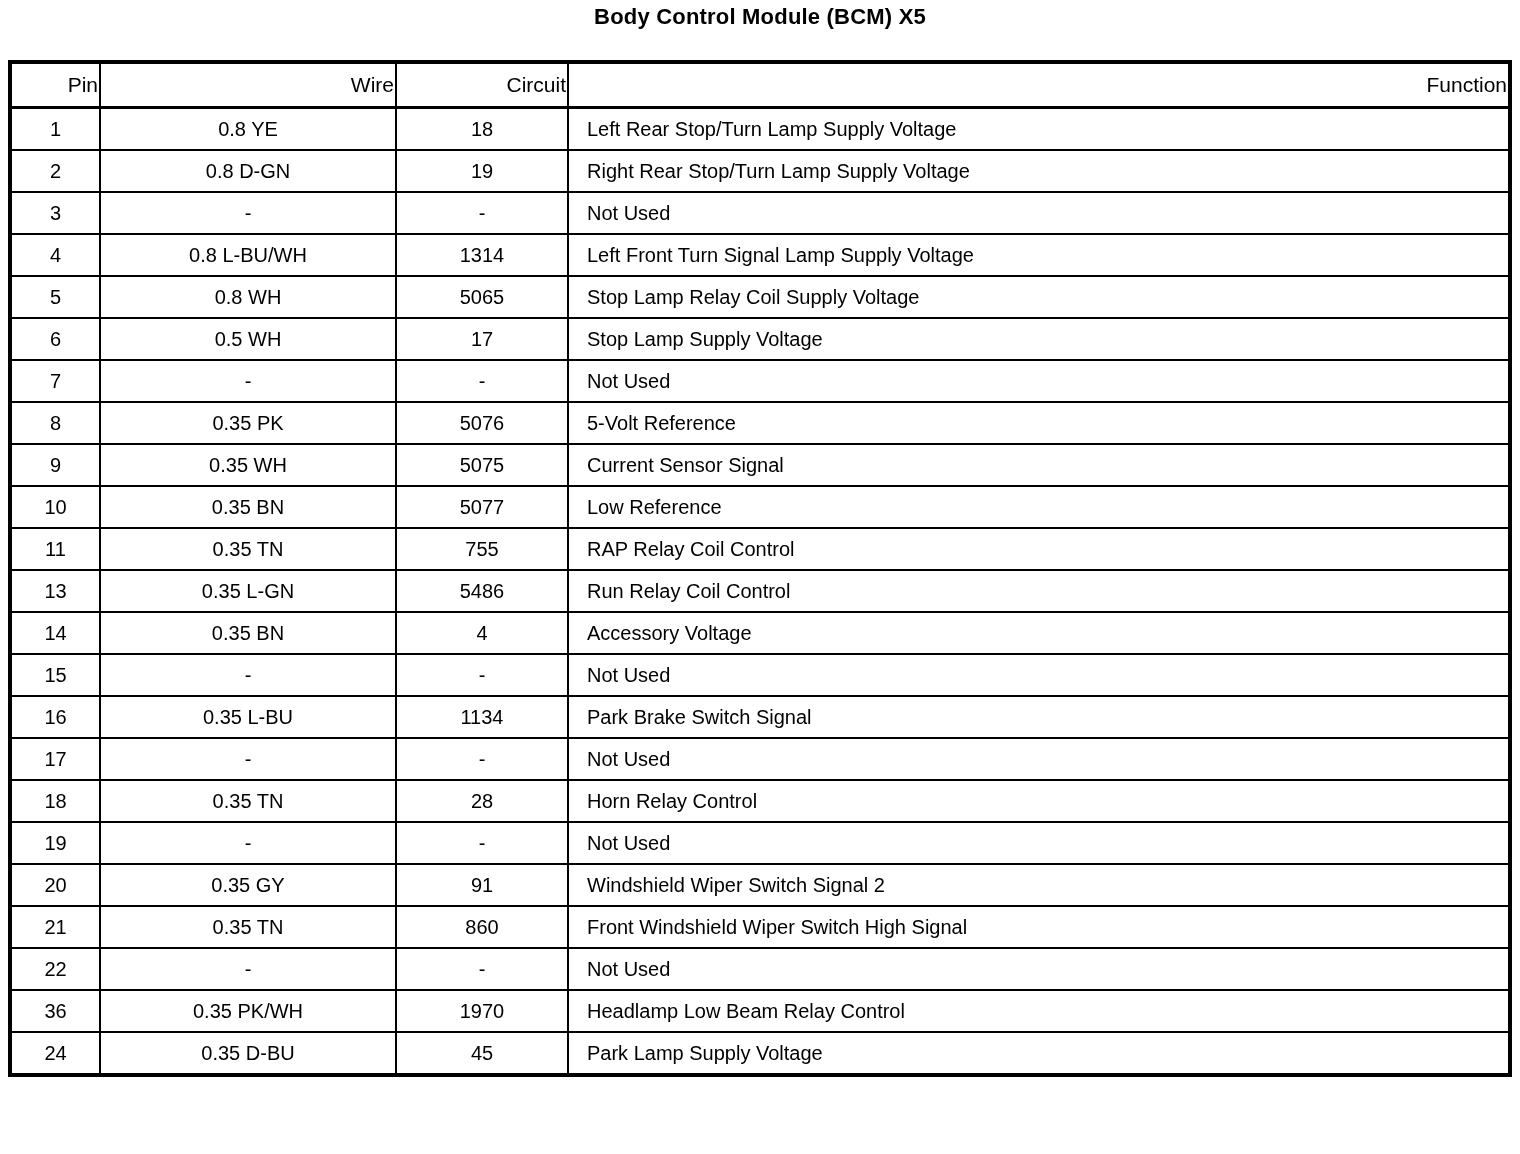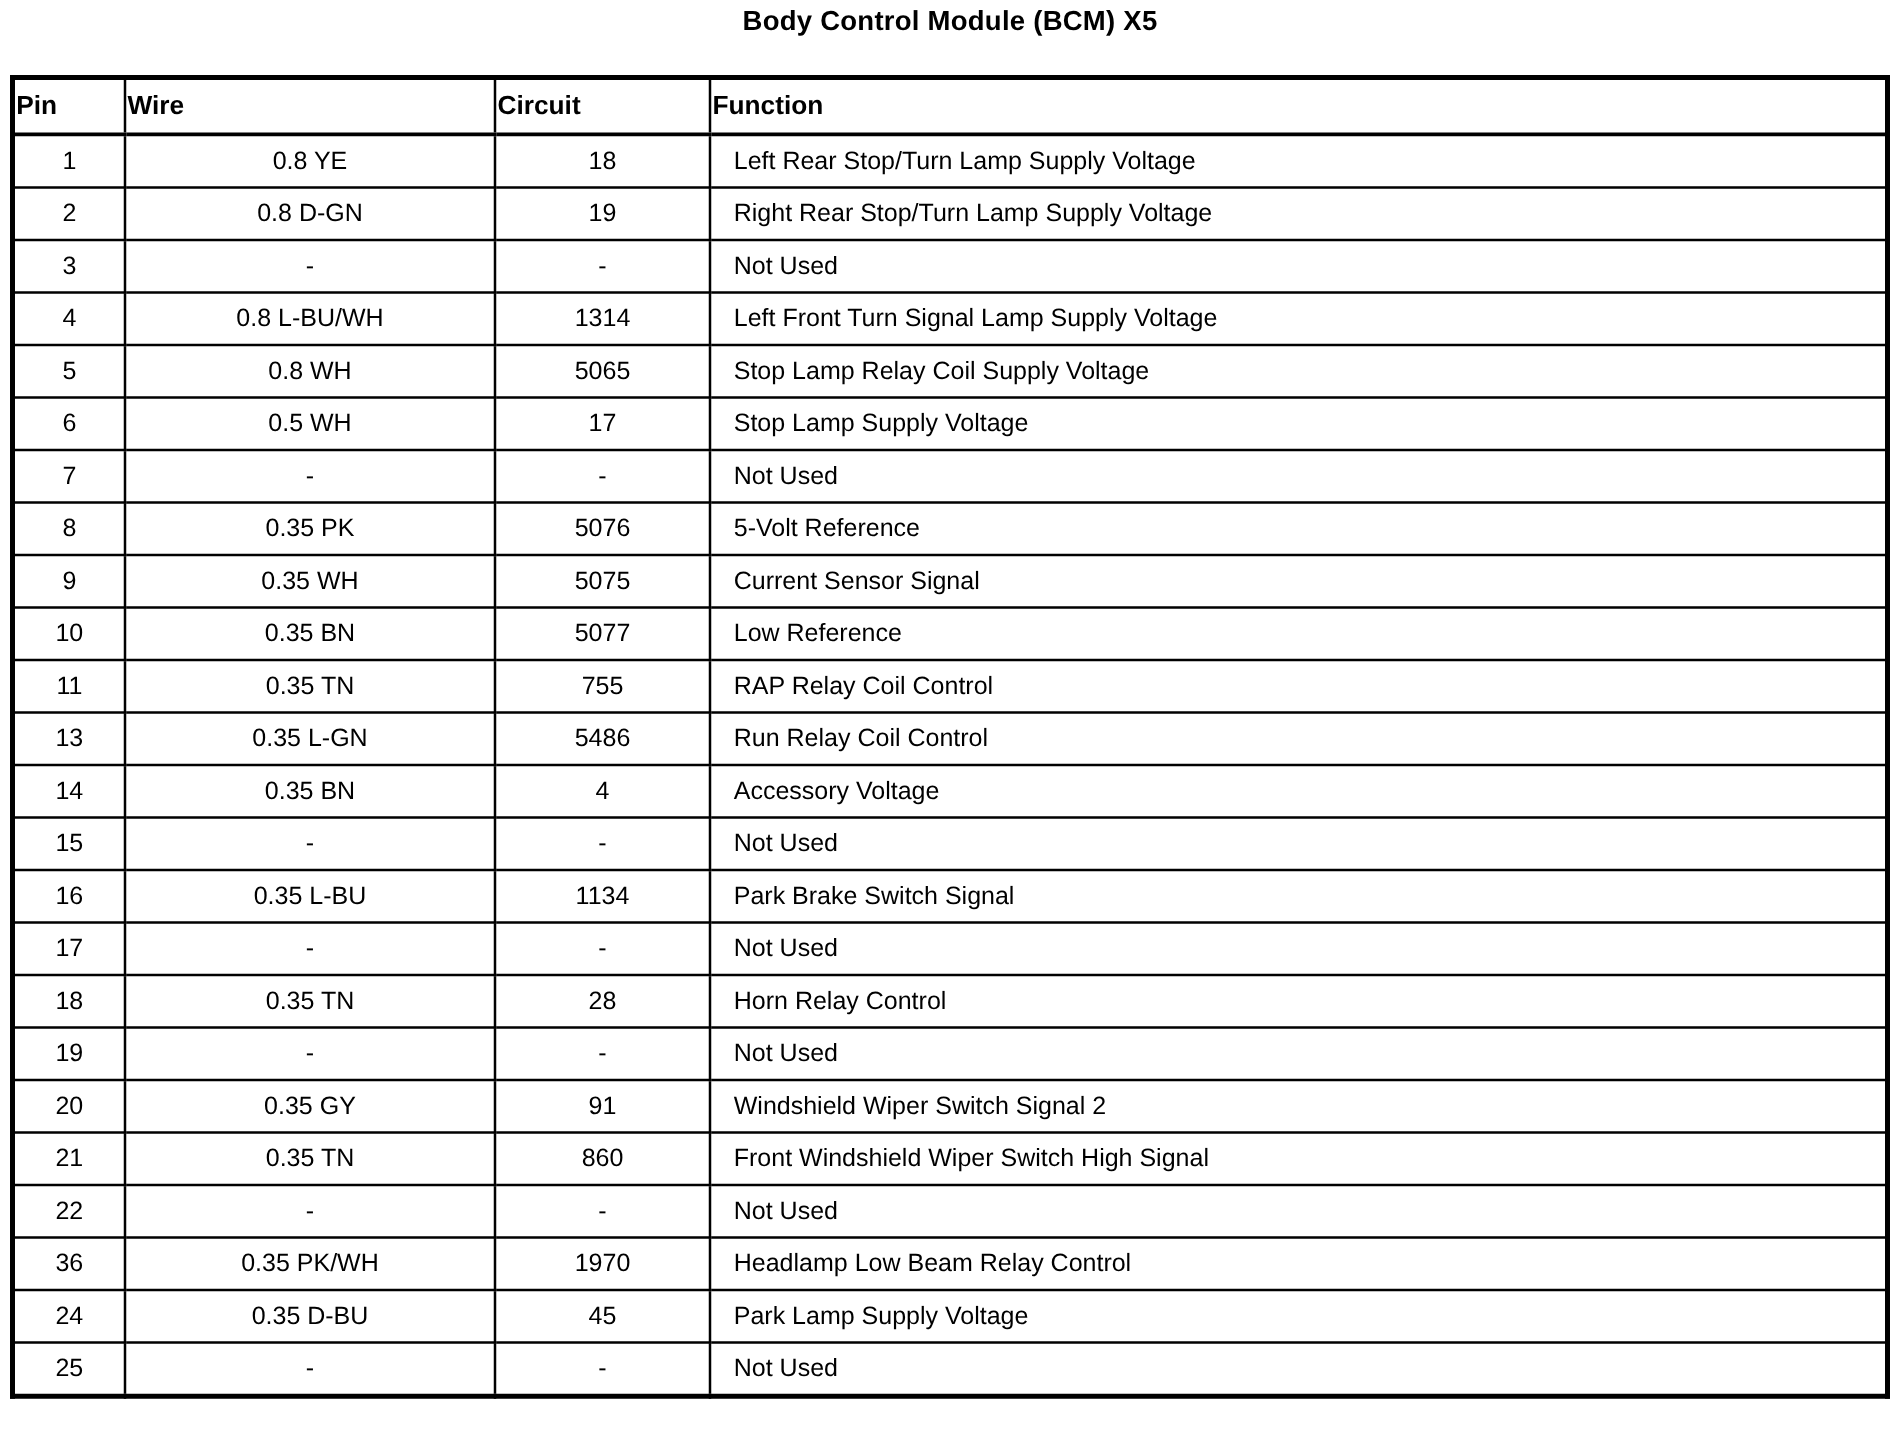--- a/index.html
+++ b/index.html
@@ -33,22 +33,22 @@
   .pin-table th,
   .pin-table td {
     border: 2px solid #000000;
     height: 40px;
     box-sizing: content-box;
     overflow: hidden;
     white-space: nowrap;
   }
   .pin-table th {
     font-size: 21px;
-    font-weight: bold;
-    text-align: left;
+    font-weight: normal;
+    text-align: right;
     border-bottom-width: 3px;
   }
   .pin-table td {
     font-size: 20px;
     font-weight: normal;
     padding: 0;
   }
   .pin-table td.center {
     text-align: center;
   }
@@ -213,20 +213,14 @@
         <td class="center">0.35 PK/WH</td>
         <td class="center">1970</td>
         <td class="left">Headlamp Low Beam Relay Control</td>
       </tr>
       <tr>
         <td class="center">24</td>
         <td class="center">0.35 D-BU</td>
         <td class="center">45</td>
         <td class="left">Park Lamp Supply Voltage</td>
       </tr>
-      <tr>
-        <td class="center">25</td>
-        <td class="center">-</td>
-        <td class="center">-</td>
-        <td class="left">Not Used</td>
-      </tr>
     </tbody>
 </table>
 
 </body></html>

